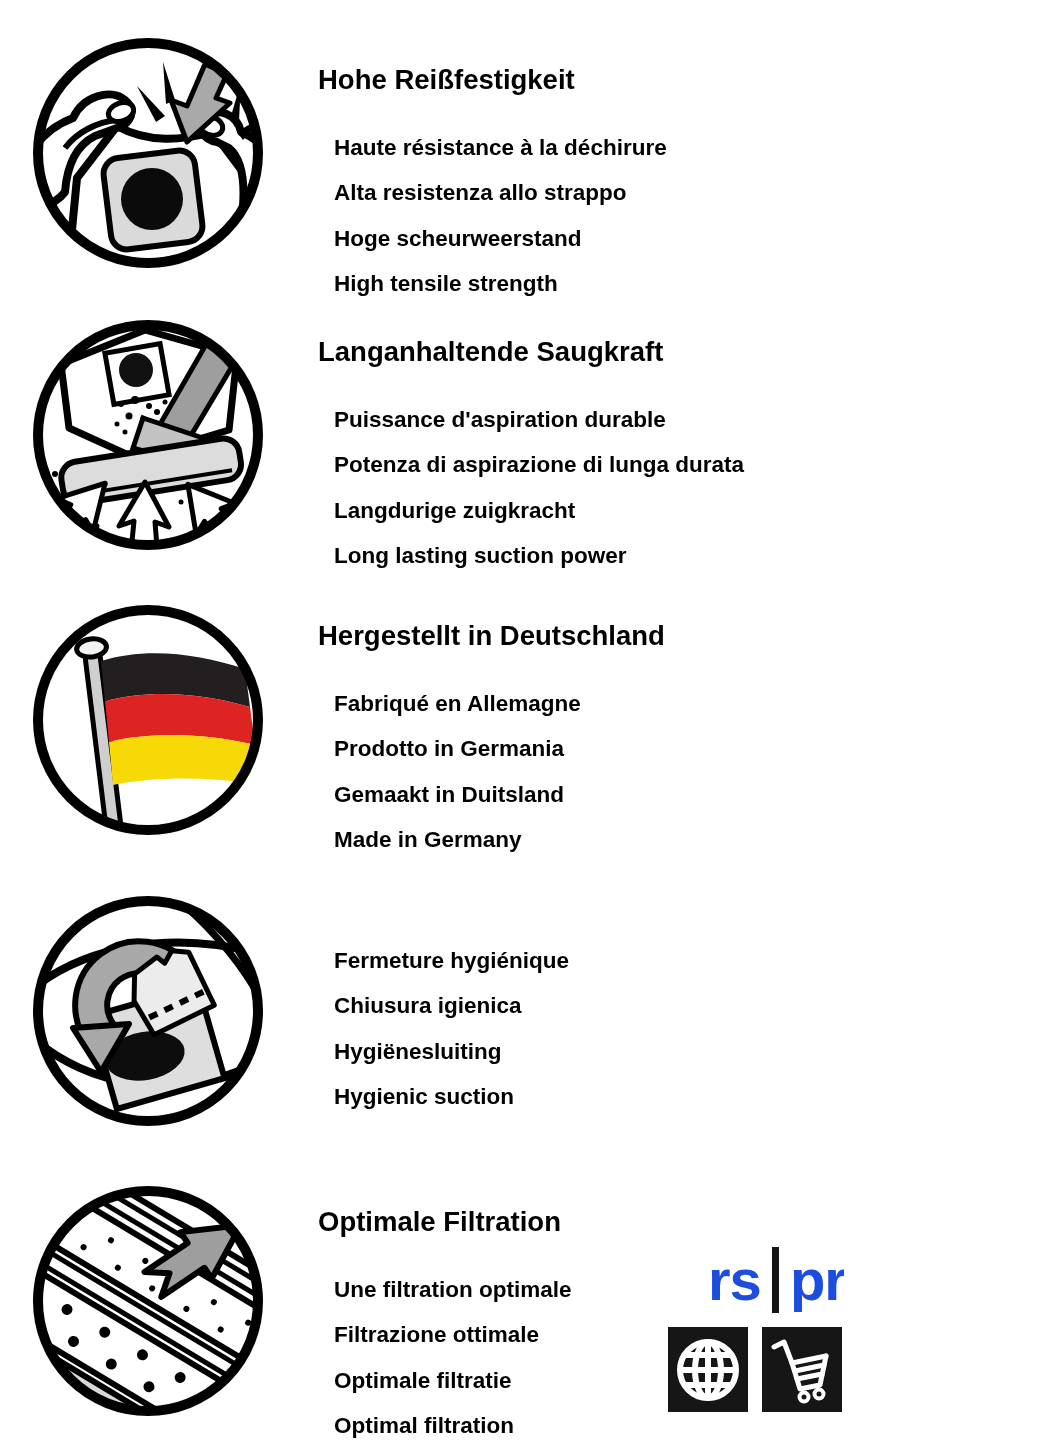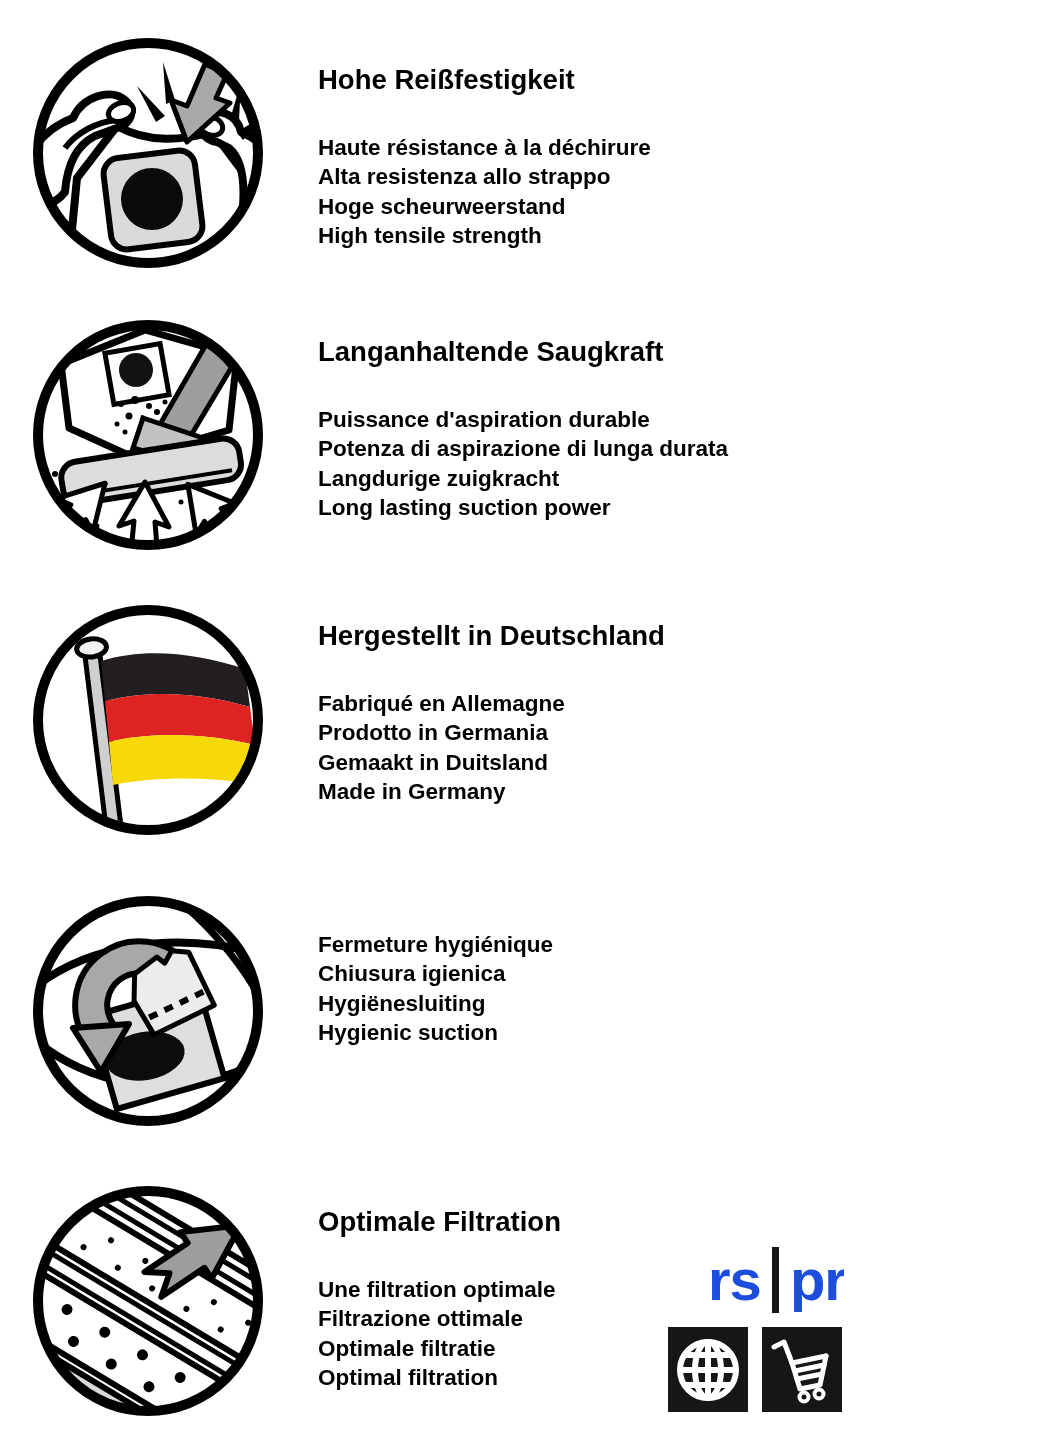--- a/index.html
+++ b/index.html
@@ -4,21 +4,21 @@
 <style>
   html,body{margin:0;padding:0;background:#fff;}
   .page{
     position:relative;width:844px;height:1446px;background:#ffffff;
     font-family:"Liberation Sans","DejaVu Sans",sans-serif;overflow:hidden;
   }
   .circle-icon{position:absolute;left:25px;width:246px;height:246px;}
   .circle-icon svg{display:block;width:100%;height:100%;}
   .feature-text{position:absolute;left:318px;width:660px;color:#000;}
   .feature-text h2{margin:0 0 37px 0;font-size:27.5px;font-weight:bold;letter-spacing:0;}
-  .feature-text p{margin:0;font-size:22.5px;font-weight:bold;line-height:29.4px;}
+  .feature-text p{margin:16px;font-size:22.5px;font-weight:bold;line-height:29.4px;}
   .brand{position:absolute;left:663px;top:1247px;}
   .brand-logo{display:flex;align-items:center;font-weight:bold;font-size:58px;letter-spacing:-1px;color:#1c4ddd;line-height:1;justify-content:flex-end;}
   .brand-logo .bar{width:7px;height:66px;background:#161616;margin:0 11px;}
   .brand-icons{display:flex;gap:14px;margin-top:14px;margin-left:5px;}
   .brand-icons .sq{width:80px;height:85px;display:block;}
   .brand-icons svg{display:block;width:80px;height:85px;}
 </style>
 </head>
 <body>
 

